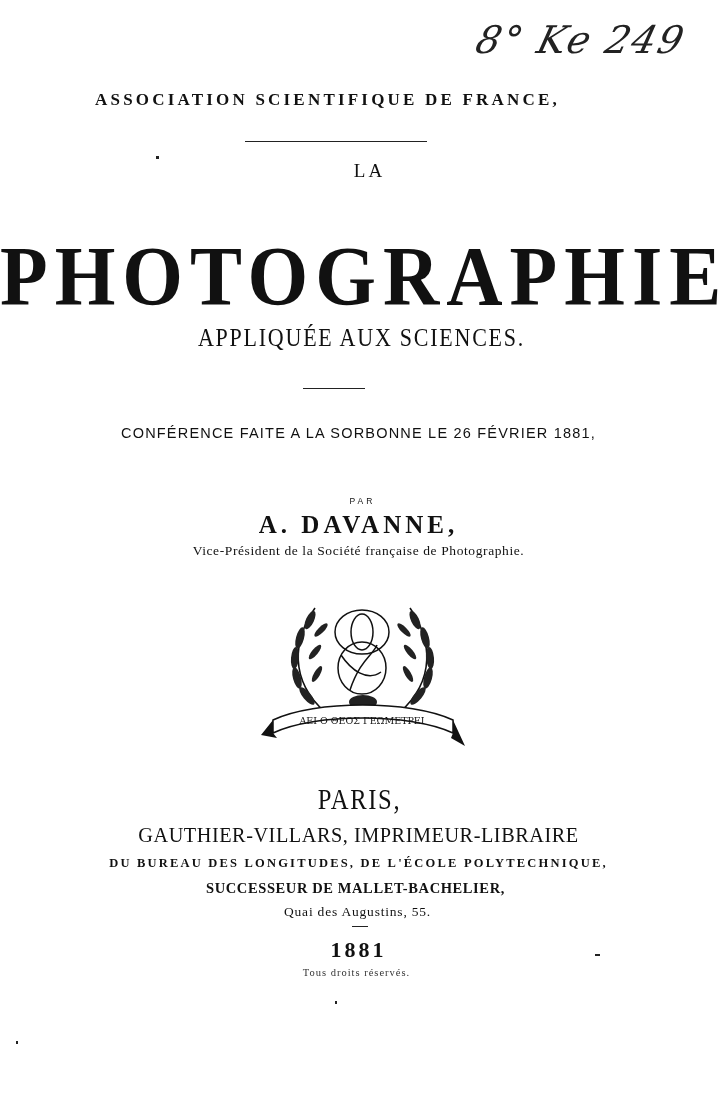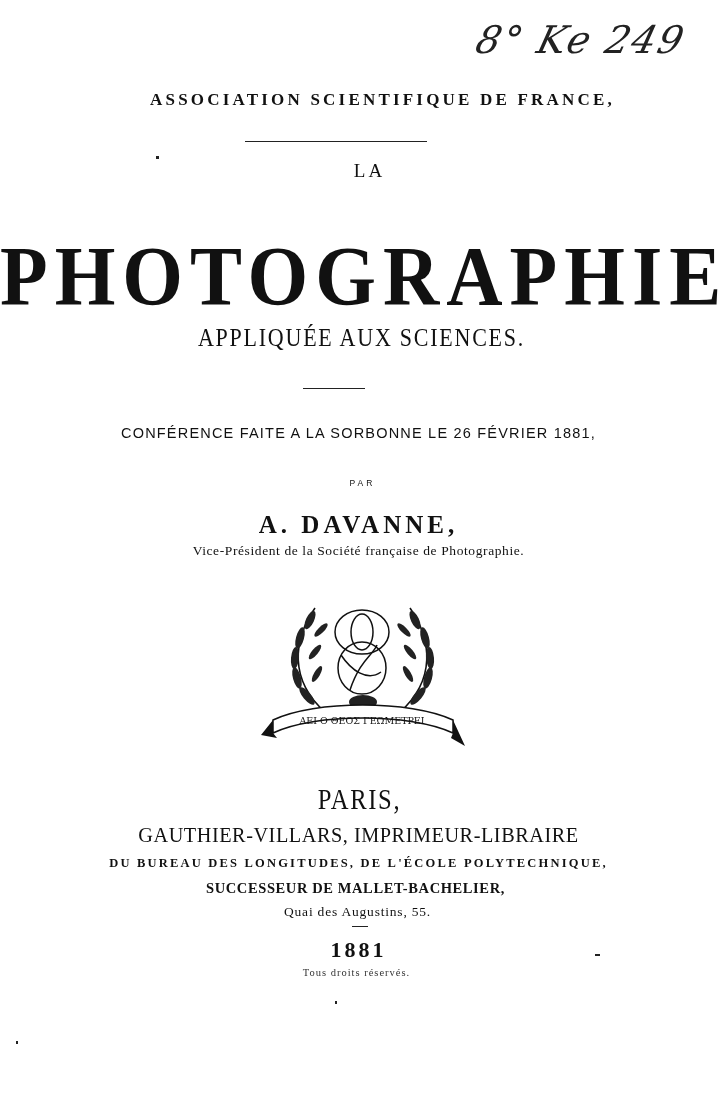--- a/index.html
+++ b/index.html
@@ -6,30 +6,30 @@
   body {
     width: 723px; height: 1113px; position: relative; overflow: hidden;
     font-family: "Liberation Serif", "DejaVu Serif", serif; color: #111;
   }
   .abs { position: absolute; left: 0; width: 723px; text-align: center; white-space: nowrap; }
   .shelfmark {
     position: absolute; left: 475px; top: 18px; width: 230px; height: 60px;
     font-family: "DejaVu Serif", serif; font-style: italic; font-size: 38px;
     color: #222; letter-spacing: 2px; transform: skewX(-14deg);
   }
-  .assoc { top: 90px; left: 95px; width: 520px; font-size: 17px; letter-spacing: 3.2px; font-weight: bold; text-align: right; }
+  .assoc { top: 90px; left: 95px; width: 520px; font-size: 17px; letter-spacing: 3.2px; font-weight: bold; text-align: left; }
   .rule { position: absolute; height: 0; border-top: 1.5px solid #222; }
   .la { top: 160px; font-size: 19px; letter-spacing: 3px; left: 8px;}
   .title {
     top: 228px; left: 0; font-size: 78px; font-weight: bold; letter-spacing: 7px;
     transform: scaleY(1.08); transform-origin: top center;
   }
   .subtitle { top: 324px; font-size: 25px; letter-spacing: 2px; transform: scaleX(0.88); }
   .conf { top: 425px; font-size: 14.5px; letter-spacing: 1.2px; font-family: "Liberation Sans", sans-serif; transform: scaleX(1.0); left:-3px;}
-  .par { top: 478px; font-size: 8.5px; letter-spacing: 3px; font-family: "Liberation Sans", sans-serif; left: 1px; }
+  .par { top: 496px; font-size: 8.5px; letter-spacing: 3px; font-family: "Liberation Sans", sans-serif; left: 1px; }
   .author { top: 511px; font-size: 25px; letter-spacing: 4px; font-weight: bold; left: -3px; }
   .role { top: 543px; font-size: 13.5px; letter-spacing: 0.6px; left: -3px; }
   .emblem { position: absolute; left: 255px; top: 600px; width: 215px; height: 150px; }
   .paris { top: 782px; font-size: 30px; letter-spacing: 2px; transform: scaleX(0.82); left: -2px;}
   .publisher { top: 822px; font-size: 22px; letter-spacing: 0.6px; transform: scaleX(0.92); left: -3px;}
   .bureau { top: 856px; font-size: 12.5px; letter-spacing: 2.2px; font-weight: bold; font-family: "Liberation Serif", serif; left: -3px;}
   .succ { top: 880px; font-size: 14.5px; letter-spacing: 0.6px; font-weight: bold; left: -6px;}
   .quai { top: 904px; font-size: 13.5px; letter-spacing: 0.8px; left: -4px;}
   .year { top: 937px; font-size: 22px; letter-spacing: 3px; font-weight: bold; left: -3px;}
   .rights { top: 967px; font-size: 10.5px; letter-spacing: 1px; color: #333; left: -5px;}

